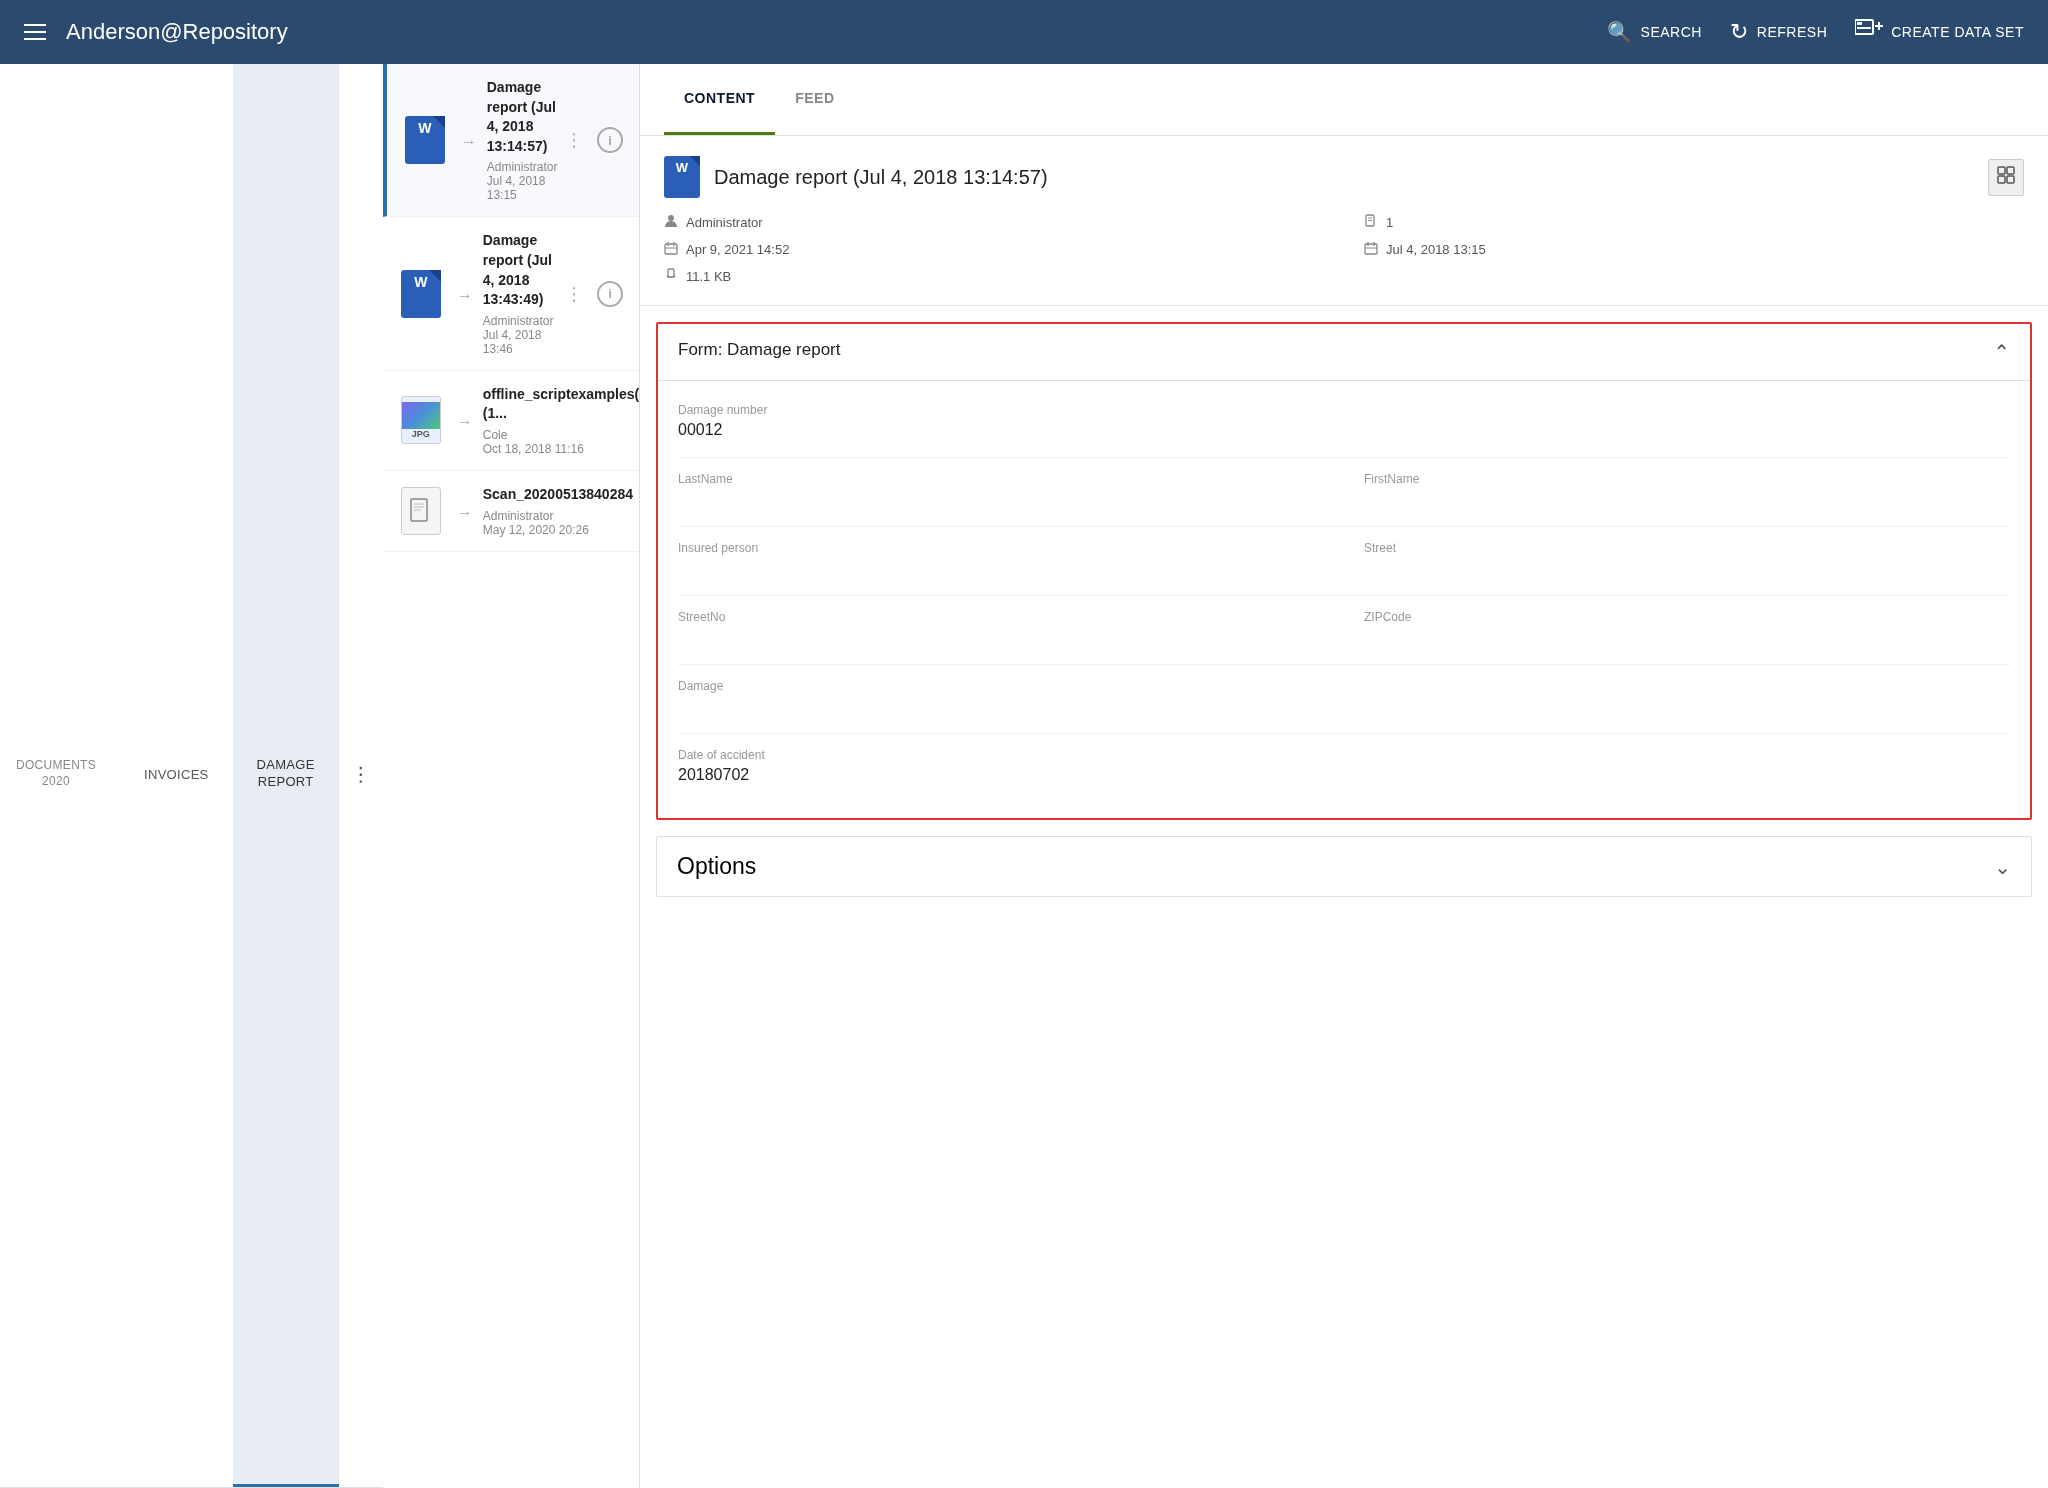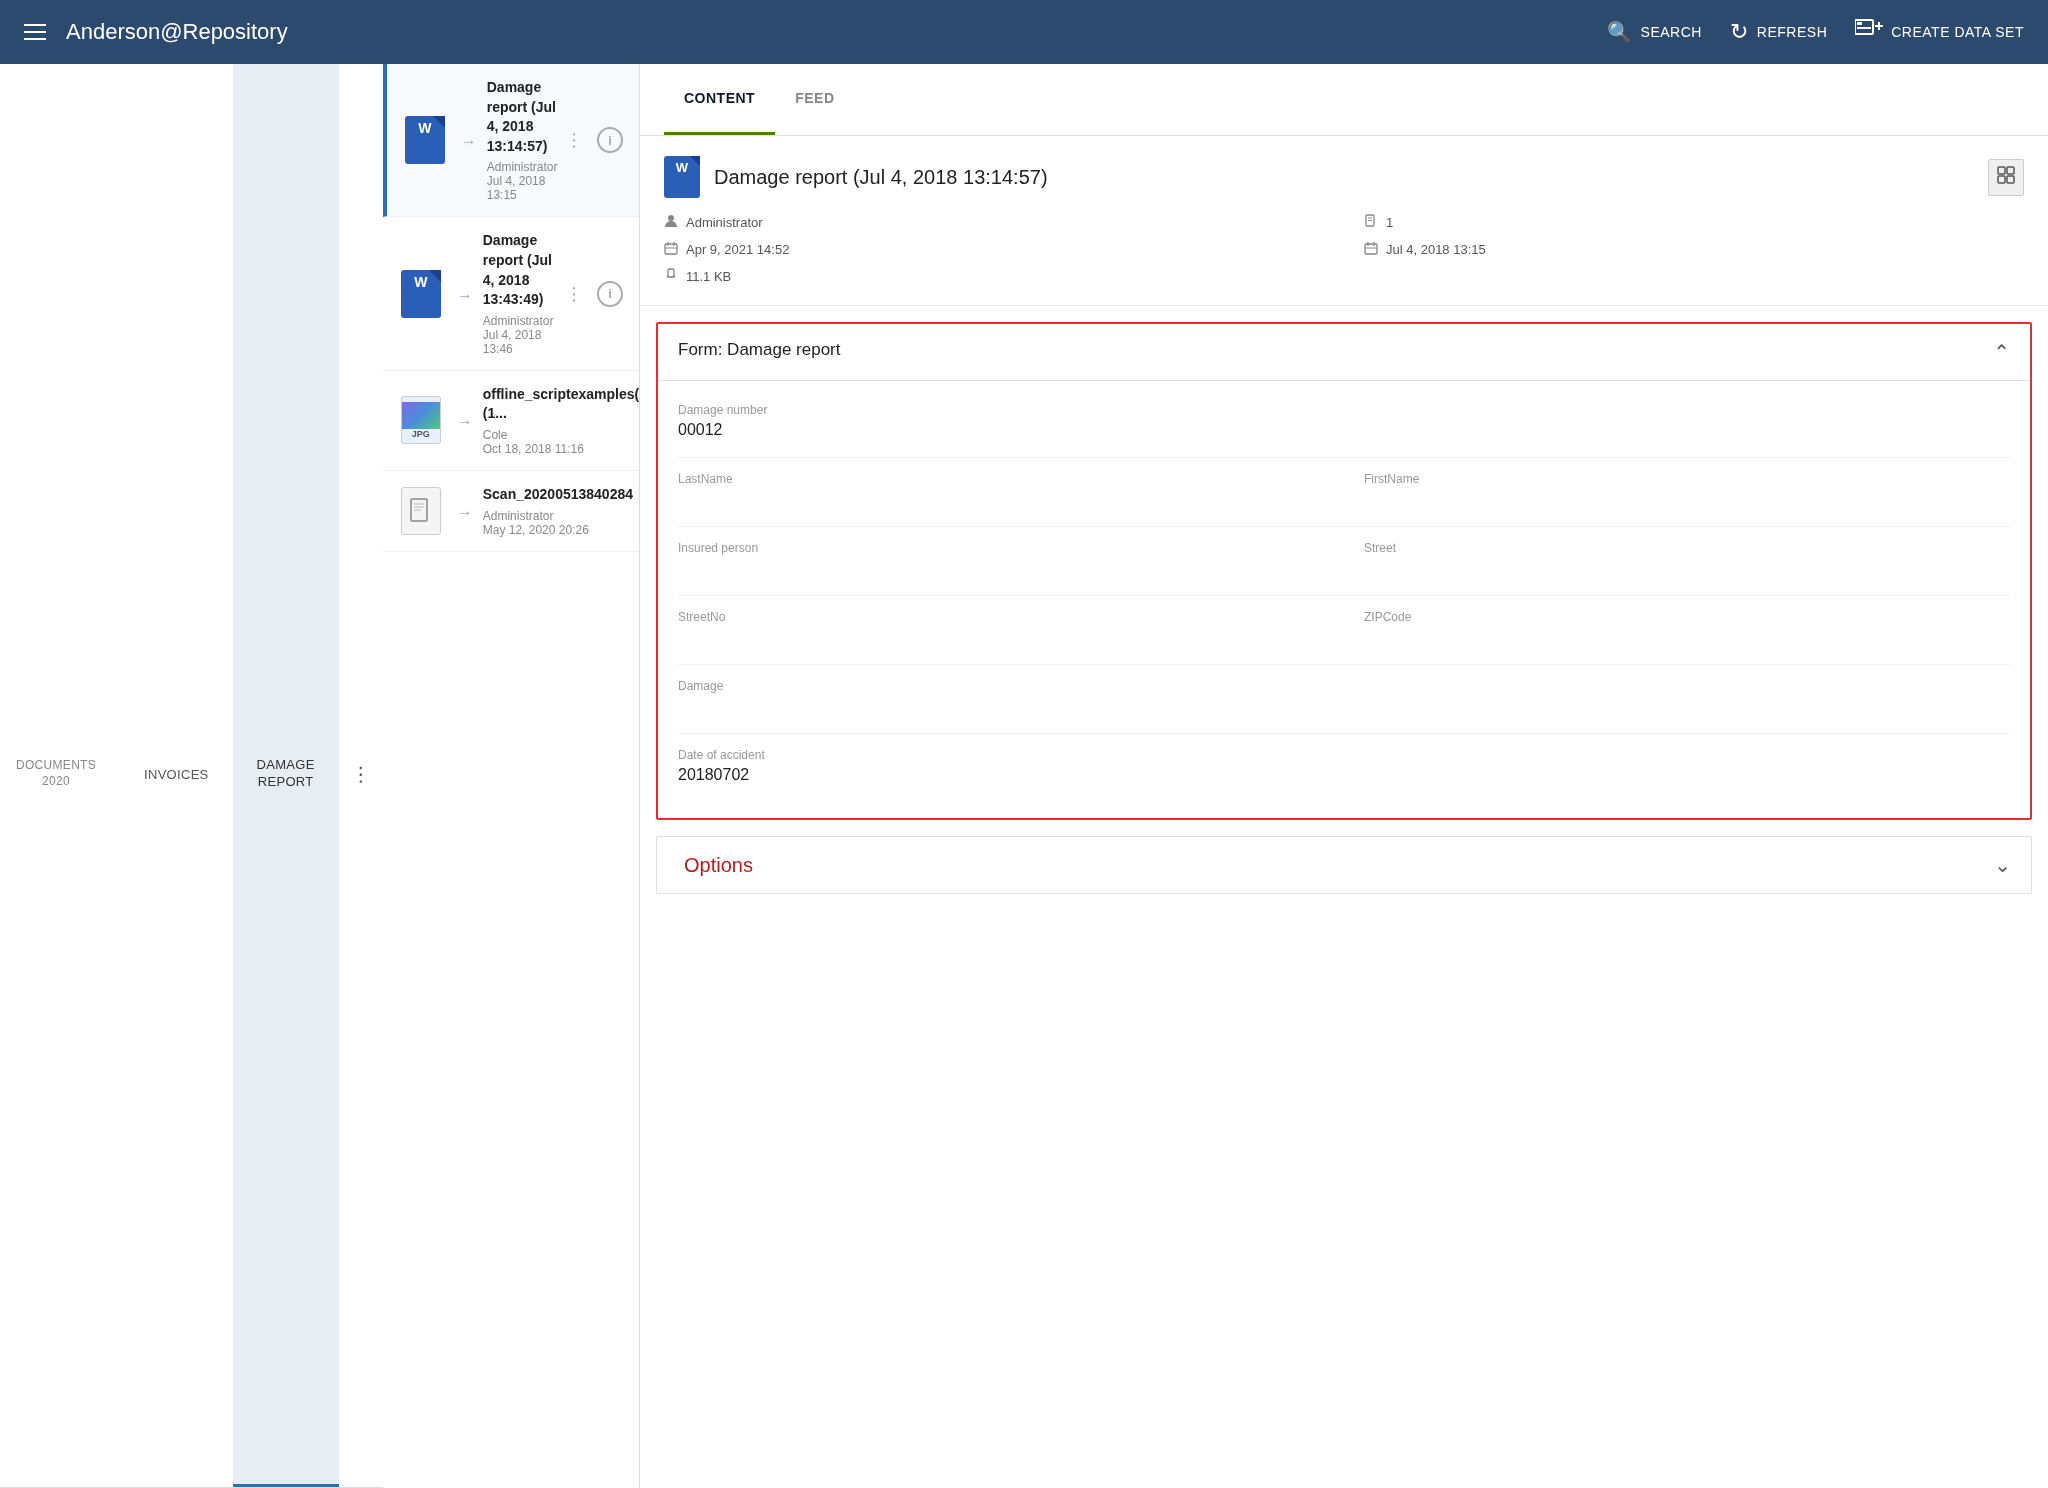--- a/index.html
+++ b/index.html
@@ -206,21 +206,21 @@
     .options-section {
       margin: 0 16px 16px;
       border: 1px solid #e0e0e0;
       border-radius: 2px;
     }
     .options-header {
       display: flex; align-items: center; justify-content: space-between;
       padding: 16px 20px;
       cursor: pointer;
     }
-    .options-title { font-size: 20px; font-weight: 500; color: #b91c1c; margin-left: 7px; }
+    .options-title { font-size: 23px; font-weight: 500; color: #000000; }
     .options-expand-icon { color: #555; font-size: 20px; }
 
     .right-content { flex: 1; overflow-y: auto; }
   </style>
 </head>
 <body>
 
 <header class="header">
   <div class="header-menu-icon">
     <span></span>

